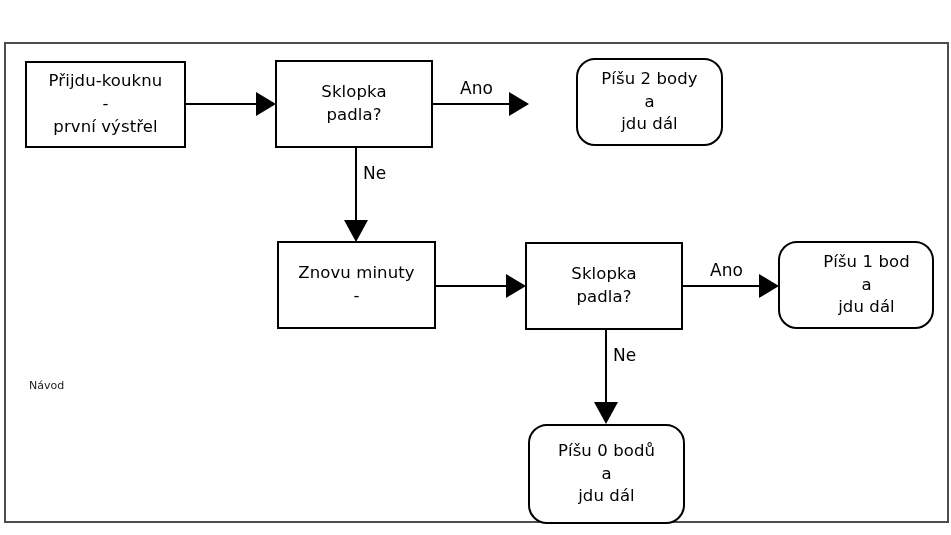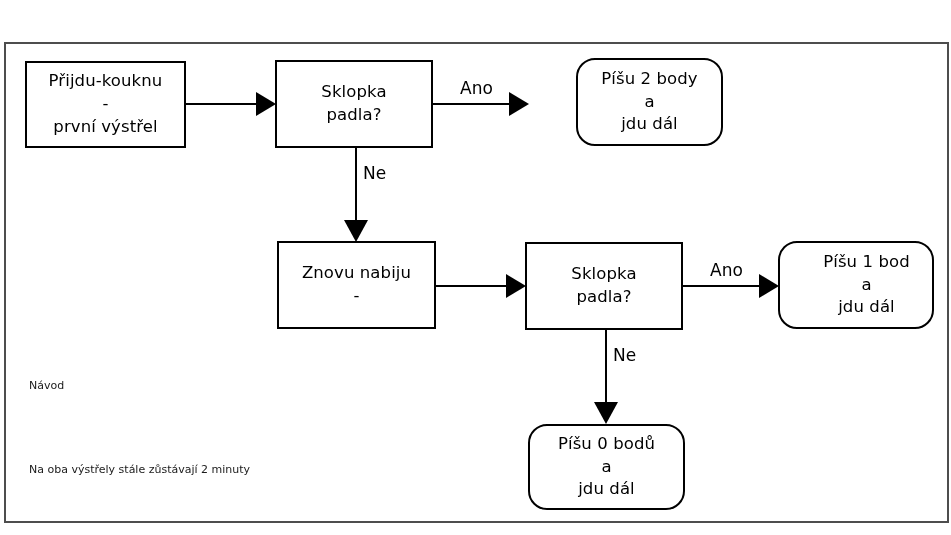--- a/index.html
+++ b/index.html
@@ -124,40 +124,39 @@
   <div class="node rounded" style="left:528px; top:58px; width:147px; height:88px;margin-left:48px;">
     <span class="ln">Píšu 2 body</span>
     <span class="ln">a</span>
     <span class="ln">jdu dál</span>
   </div>
 
   <div class="edge-label" style="left:460px; top:80px;">Ano</div>
   <div class="edge-label" style="left:363px; top:165px;">Ne</div>
 
   <div class="node" style="left:277px; top:241px; width:159px; height:88px;">
-    <span class="ln">Znovu nabiju</span>
+    <span class="ln">Znovu minuty</span>
     <span class="ln">-</span>
   </div>
 
   <div class="node" style="left:525px; top:242px; width:158px; height:88px;">
     <span class="ln">Sklopka</span>
     <span class="ln">padla?</span>
   </div>
 
   <div class="node rounded" style="left:778px; top:241px; width:156px; height:88px;padding-left:21px;">
     <span class="ln">Píšu 1 bod</span>
     <span class="ln">a</span>
     <span class="ln">jdu dál</span>
   </div>
 
   <div class="edge-label" style="left:710px; top:262px;">Ano</div>
   <div class="edge-label" style="left:613px; top:347px;">Ne</div>
 
-  <div class="node rounded" style="left:528px; top:424px; width:157px; height:86px;">
+  <div class="node rounded" style="left:528px; top:424px; width:157px; height:100px;">
     <span class="ln">Píšu 0 bodů</span>
     <span class="ln">a</span>
     <span class="ln">jdu dál</span>
   </div>
 
   <div class="note" style="left:29px; top:378px;">Návod</div>
-  <div class="note" style="left:29px; top:462px;">Na oba výstřely stále zůstávají 2 minuty</div>
 
 </div>
 
 </body></html>

